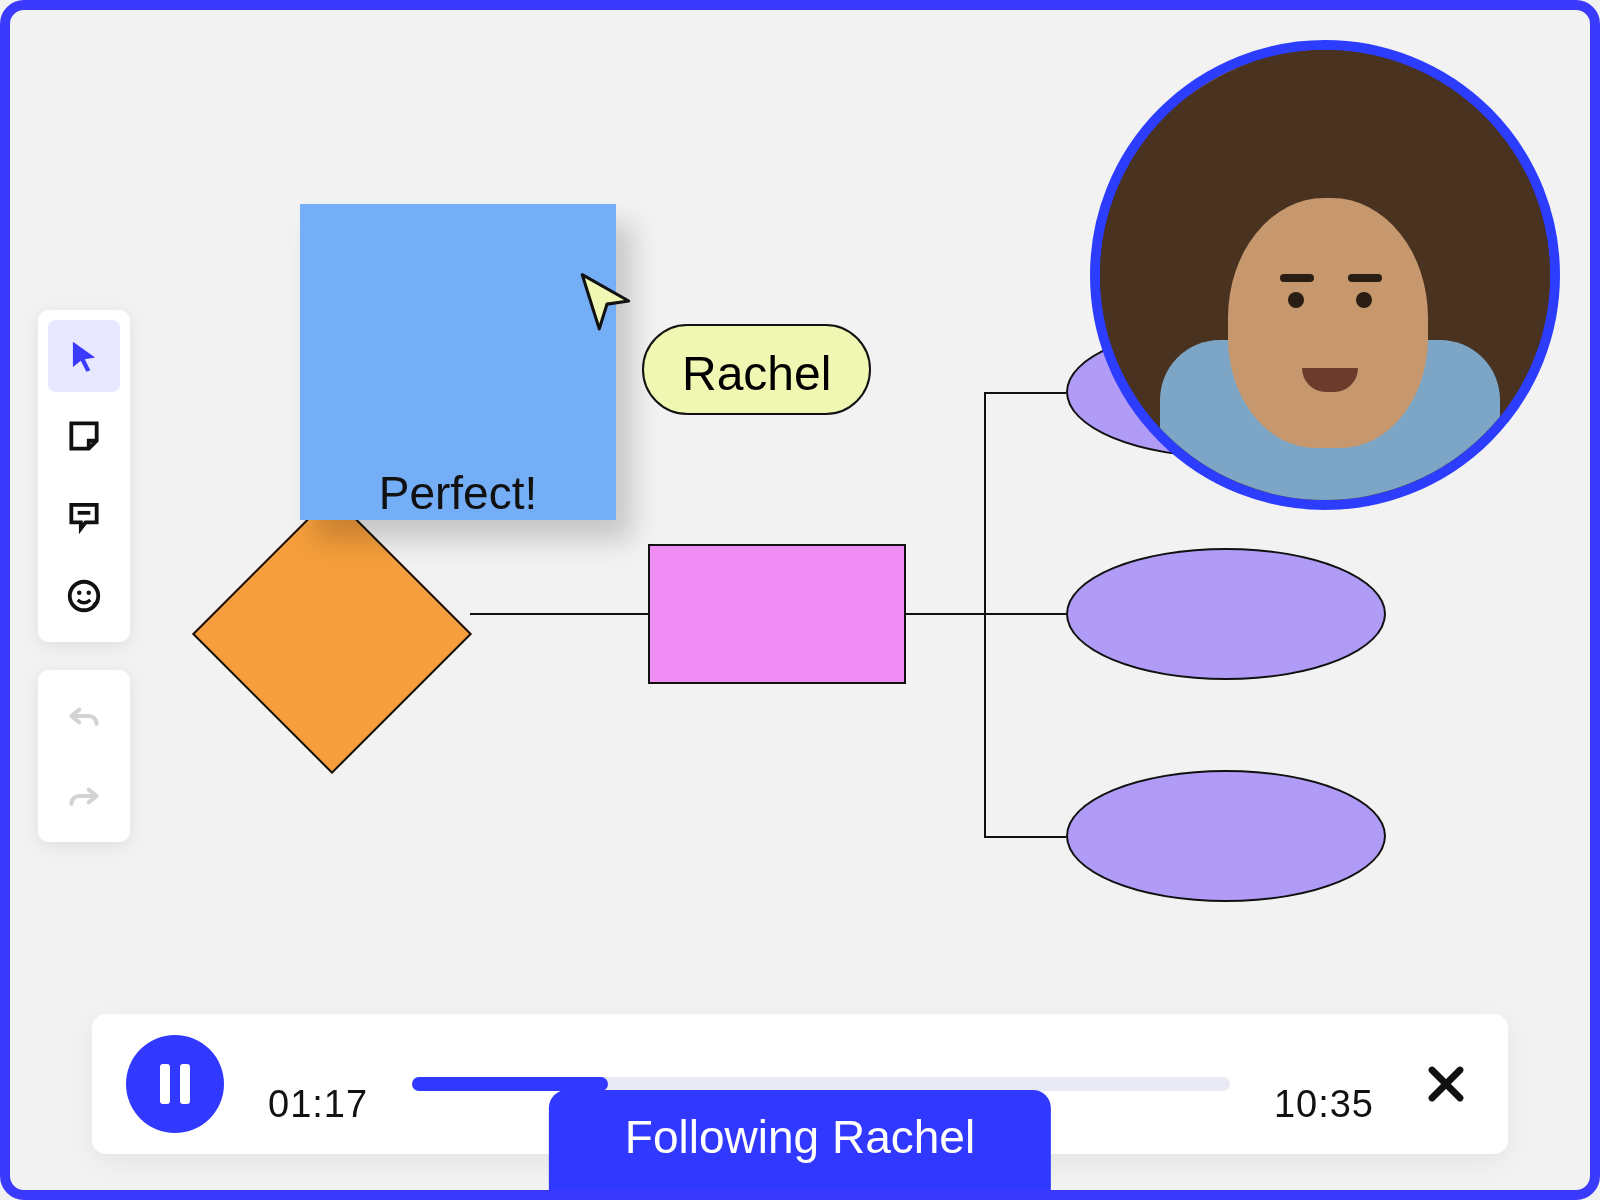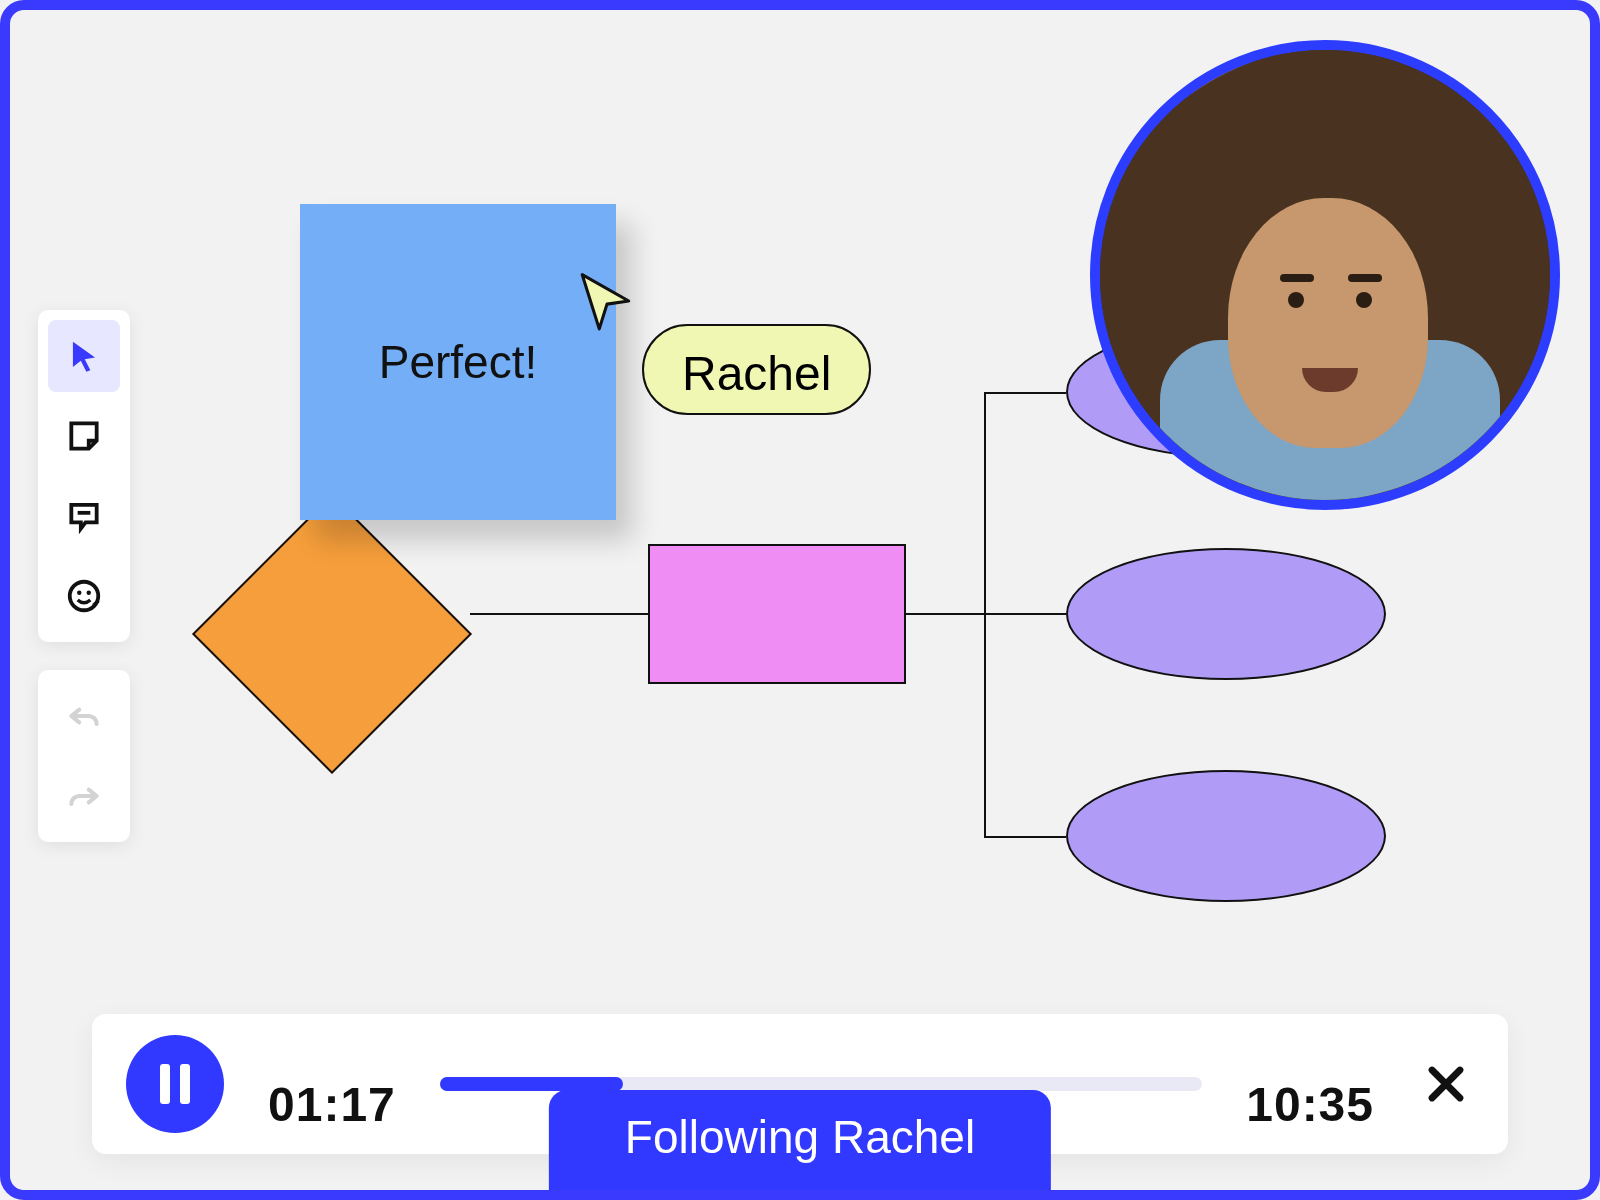--- a/index.html
+++ b/index.html
@@ -94,21 +94,21 @@
   .cb { left: 974px; top: 826px; width: 82px;  height: 2px; } 
 
   
   .sticky {
     position: absolute;
     left: 290px; top: 194px;
     width: 316px; height: 316px;
     background: #74aef6;
     box-shadow: 16px 20px 26px rgba(0,0,0,.18);
     display: flex;
-    align-items: center;
+    align-items: flex-end;
     justify-content: center;
     font-size: 46px;
     font-weight: 500;
     color: #111;
   }
 
   
   .remote-cursor {
     position: absolute;
     left: 566px; top: 260px;
@@ -172,21 +172,21 @@
   .play-btn {
     width: 98px; height: 98px;
     background: #3138ff;
     border-radius: 50%;
     display:flex;align-items:center;justify-content:center;
     cursor:pointer;
     flex-shrink:0;
   }
   .play-btn .bars { display:flex; gap:10px; }
   .play-btn .bars span{ width:10px; height:40px; background:#fff; border-radius:3px; }
-  .time { font-size:48px; font-weight:700; color:#111; flex-shrink:0; letter-spacing:1px;margin-top:40px;}
+  .time { font-size:38px; font-weight:400; color:#111; flex-shrink:0; letter-spacing:1px;margin-top:40px;}
   .progress {
     flex:1; height:14px; background:#e9e9f5; border-radius:10px; position:relative; cursor:pointer;
   }
   .progress .fill{
     position:absolute; left:0; top:0; bottom:0;
     background:#3138ff; border-radius:10px;
   }
   .close-btn{
     width:56px;height:56px;display:flex;align-items:center;justify-content:center;cursor:pointer;flex-shrink:0;
   }

